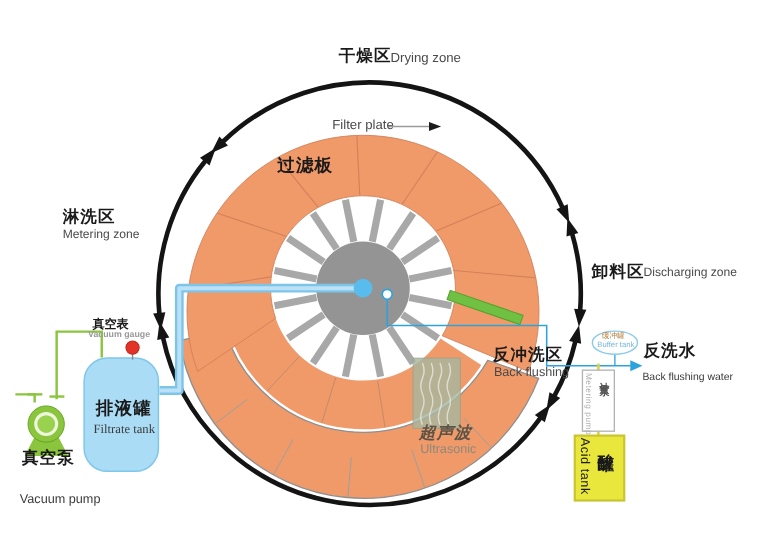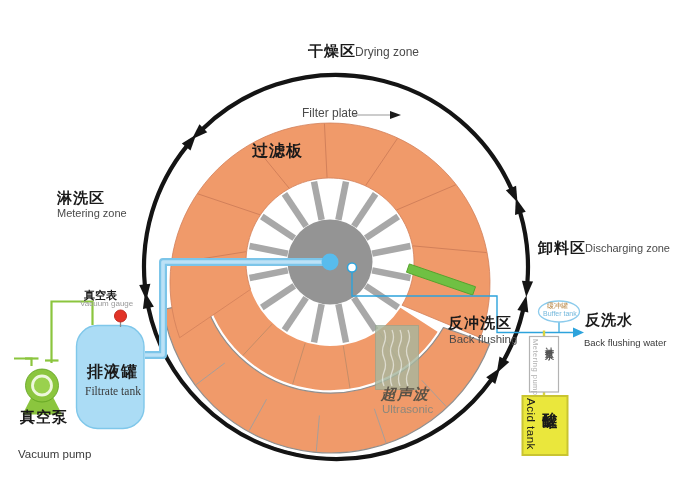--- a/index.html
+++ b/index.html
@@ -170,17 +170,17 @@
   <div class="lbl v-cn" style="left:544px;top:340px;font-size:9px;color:#555;font-weight:700;">计量泵</div>
   <div class="lbl v-en" style="left:531px;top:339px;font-size:7.5px;color:#b0b0b0;">Metering pump</div>
 
   <div class="lbl v-cn cn" style="left:542px;top:400px;font-size:15px;">酸罐</div>
   <div class="lbl v-en" style="left:525px;top:398px;font-size:11.5px;color:#1a1a1a;">Acid tank</div>
 
   <div class="lbl cn" style="left:87px;top:364px;font-size:16px;">排液罐</div>
   <div class="lbl en" style="left:85px;top:385px;font-size:11.5px;color:#3a3a3a;font-family:Liberation Serif, serif;">Filtrate tank</div>
 
   <div class="lbl cn" style="left:84px;top:290px;font-size:11px;letter-spacing:0;font-family:Liberation Serif, serif;">真空表</div>
-  <div class="lbl en" style="left:80px;top:300px;font-size:8px;color:#9a9a9a;">Vacuum gauge</div>
+  <div class="lbl en" style="left:80px;top:300px;font-size:8px;color:#9a9a9a;font-weight:bold;">Vacuum gauge</div>
 
   <div class="lbl cn" style="left:20px;top:409px;font-size:15px;">真空泵</div>
   <div class="lbl en" style="left:18px;top:448px;font-size:11.5px;color:#3a3a3a;text-align:center;">Vacuum pump</div>
 </div>
 
 </body></html>

